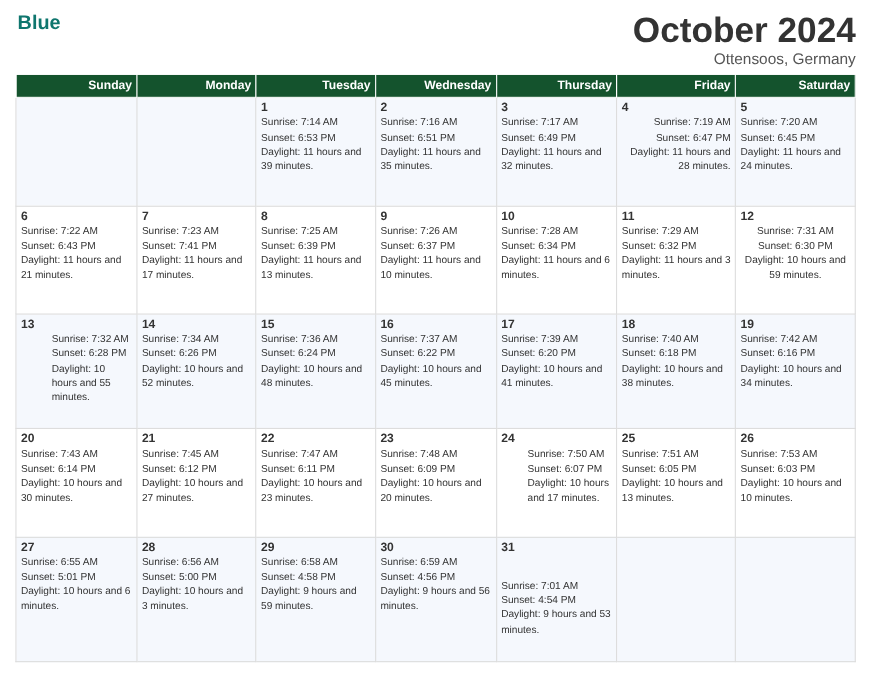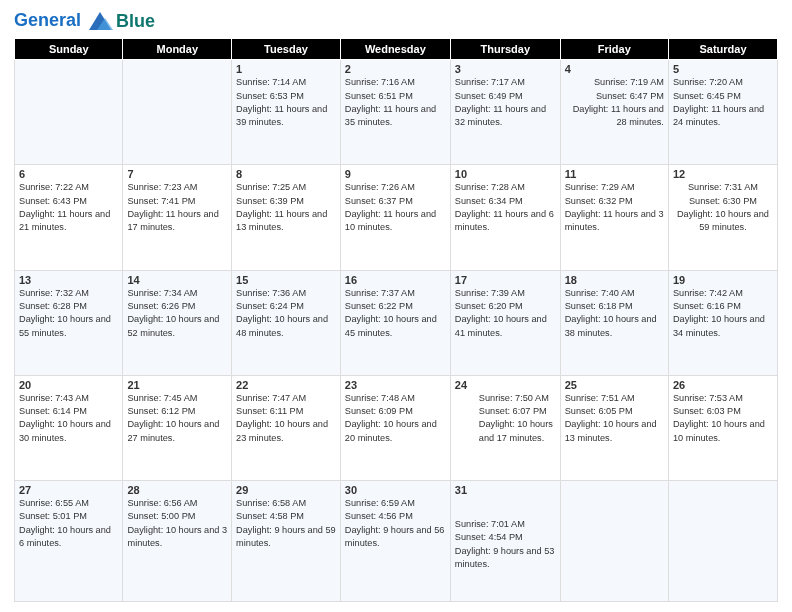--- a/index.html
+++ b/index.html
@@ -40,26 +40,26 @@
     .location {
       font-size: 14px;
       color: #555;
     }
     table {
       width: 100%;
       border-collapse: collapse;
       flex: 1;
     }
     thead tr th {
-      background: #000000;
+      background: #14532d;
       color: #fff;
       font-size: 11px;
       font-weight: bold;
       padding: 4px 4px;
-      text-align: center;
+      text-align: right;
       border: 1px solid #fff;
     }
     tbody tr td {
       vertical-align: top;
       font-size: 9.2px;
       color: #333;
       padding: 3px 4px;
       border: 1px solid #ddd;
       height: 82px;
       width: 113px;
@@ -82,30 +82,27 @@
     }
   </style>
 </head>
 <body>
 
 <div class="page">
   <div class="header">
     <div class="logo">
       <div>
         <div style="display:flex;align-items:center;">
-          <div style="font-size:18px;font-weight:bold;color:#333;line-height:1.15;">
-            <span style="color:#1a6fc4;">General</span>
-            <svg width="26" height="22" viewBox="0 0 26 22" style="vertical-align:middle;margin:0 1px;">
-              <polygon points="2,20 13,2 24,20" fill="#2a6ebb" stroke="none"></polygon>
-              <polygon points="10,20 18,8 26,20" fill="#4a9fdf" stroke="none" opacity="0.7"></polygon>
-            </svg>
-          </div>
           <div style="font-size:18px;font-weight:bold;color:#0f766e;margin-left:2px;">Blue</div>
         </div>
       </div>
+    </div>
+    <div class="title-block">
+      <div class="month-title">October 2024</div>
+      <div class="location">Ottensoos, Germany</div>
     </div>
   </div>
 
   <table>
     <thead>
       <tr>
       <th>Sunday</th>
           <th>Monday</th>
           <th>Tuesday</th>
           <th>Wednesday</th>
@@ -189,21 +186,21 @@
           <td>
             <span class="day-num">12</span>
             <div class="day-info" style="white-space: pre-line; text-align: center;">Sunrise: 7:31 AM
 Sunset: 6:30 PM
 Daylight: 10 hours and 59 minutes.</div>
           </td>
         </tr>
         <tr>
           <td>
             <span class="day-num">13</span>
-            <div class="day-info" style="white-space: pre-line;">Sunrise: 7:32 AM
+            <div class="day-info" style="white-space: pre-line; margin-left: 28px;">Sunrise: 7:32 AM
 Sunset: 6:28 PM
 Daylight: 10 hours and 55 minutes.</div>
           </td>
           <td>
             <span class="day-num">14</span>
             <div class="day-info" style="white-space: pre-line;">Sunrise: 7:34 AM
 Sunset: 6:26 PM
 Daylight: 10 hours and 52 minutes.</div>
           </td>
           <td>

